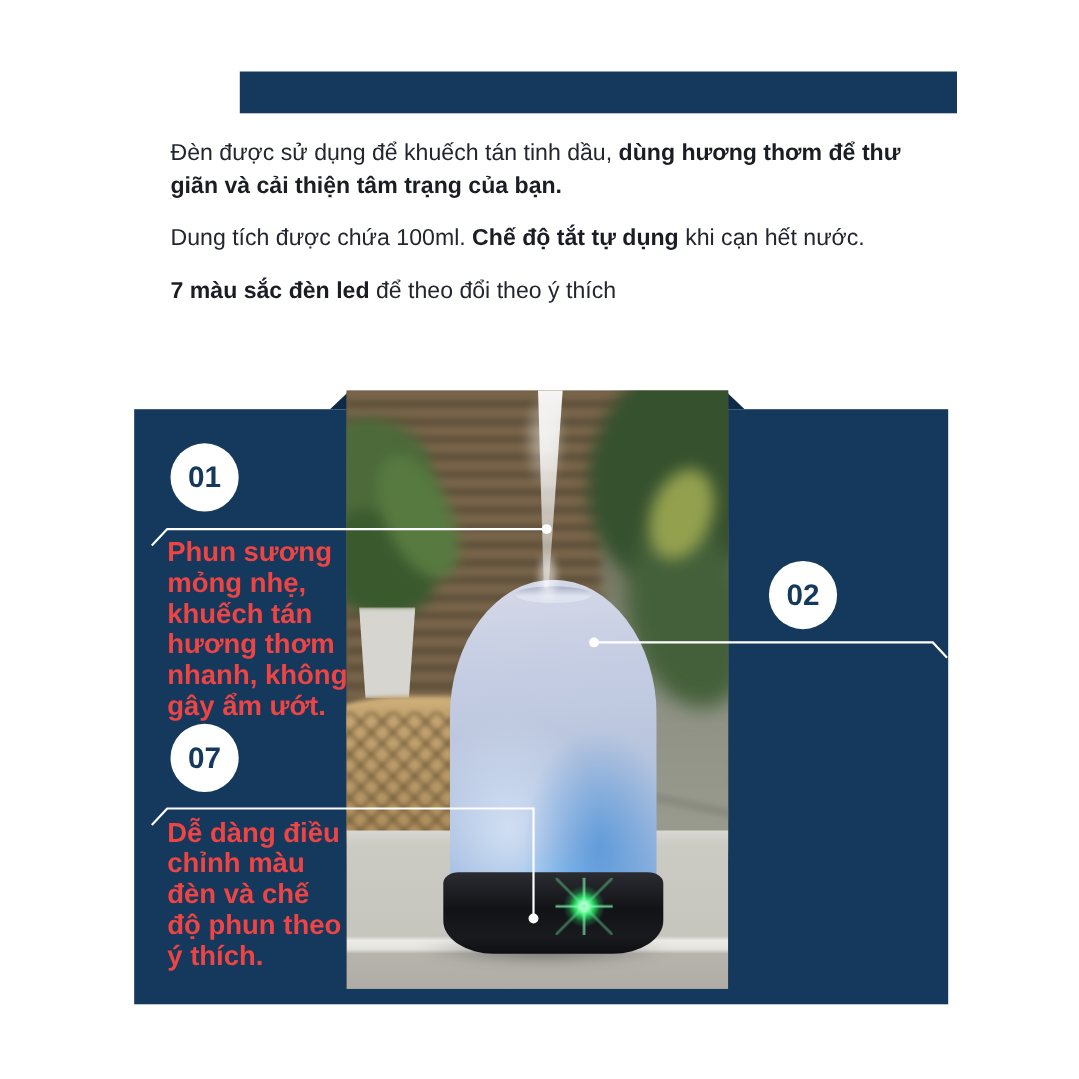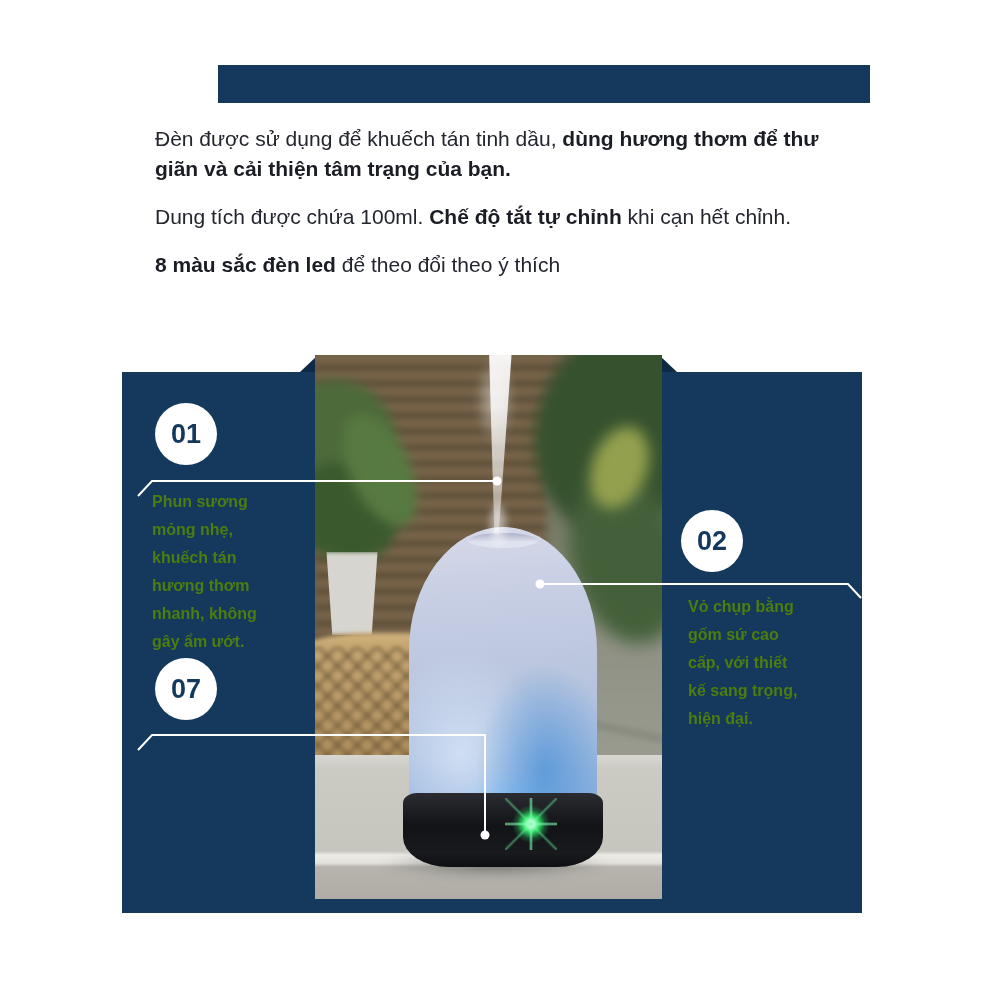--- a/index.html
+++ b/index.html
@@ -141,43 +141,43 @@
   }
 
   
   .lines { position:absolute; left:0; top:0; pointer-events:none; }
   .num-circle {
     position:absolute; width:62px; height:62px; border-radius:50%;
     background:#ffffff; color:#14395C; font-weight:bold; font-size:27px;
     display:flex; align-items:center; justify-content:center;
   }
   .nc1 { left:155px; top:403px; }
-  .nc2 { left:681px; top:510px; }
+  .nc2 { left:699px; top:510px; }
   .nc3 { left:155px; top:658px; }
   .callout-text {
-    position:absolute; color:#4d7c0f; font-weight:bold; font-size:16px;
+    position:absolute; color:#ef4444; font-weight:bold; font-size:25px;
     line-height:28px; white-space:pre-line;
   }
   .ct1 { left:152px; top:488px; }
   .ct2 { left:688px; top:593px; }
   .ct3 { left:152px; top:743px; }
 </style>
 </head>
 <body>
 
 <div class="page">
 
   <div class="banner">
     <span>ƯU ĐIỂM CỦA  ĐÈN KHUẾCH TÁN TINH DẦU</span>
   </div>
 
   <div class="intro">
     <p><span>Đèn được sử dụng để khuếch tán tinh dầu, </span><span class="b">dùng hương thơm để thư giãn và cải thiện tâm trạng của bạn.</span></p>
-    <p><span>Dung tích được chứa 100ml. </span><span class="b">Chế độ tắt tự chỉnh</span><span> khi cạn hết chỉnh.</span></p>
-    <p><span class="b">8 màu sắc đèn led</span><span> để theo đổi theo ý thích</span></p>
+    <p><span>Dung tích được chứa 100ml. </span><span class="b">Chế độ tắt tự dụng</span><span> khi cạn hết nước.</span></p>
+    <p><span class="b">7 màu sắc đèn led</span><span> để theo đổi theo ý thích</span></p>
   </div>
 
   <div class="section"></div>
   <div class="fold fold-left"></div>
   <div class="fold fold-right"></div>
 
   <div class="photo">
     <div class="layer wall"></div>
     <div class="layer wall-right"></div>
     <div class="layer leaf leaf-l1"></div>
@@ -222,19 +222,19 @@
   <div class="num-circle nc3">
       <span>07</span>
     </div>
 
   <div class="callout-text ct1">Phun sương
 mỏng nhẹ,
 khuếch tán
 hương thơm
 nhanh, không
 gây ẩm ướt.</div>
-  <div class="callout-text ct2">Vỏ chụp bằng
-gốm sứ cao
-cấp, với thiết
-kế sang trọng,
-hiện đại.</div>
+  <div class="callout-text ct3">Dễ dàng điều
+chỉnh màu
+đèn và chế
+độ phun theo
+ý thích.</div>
 
 </div>
 
 </body></html>

